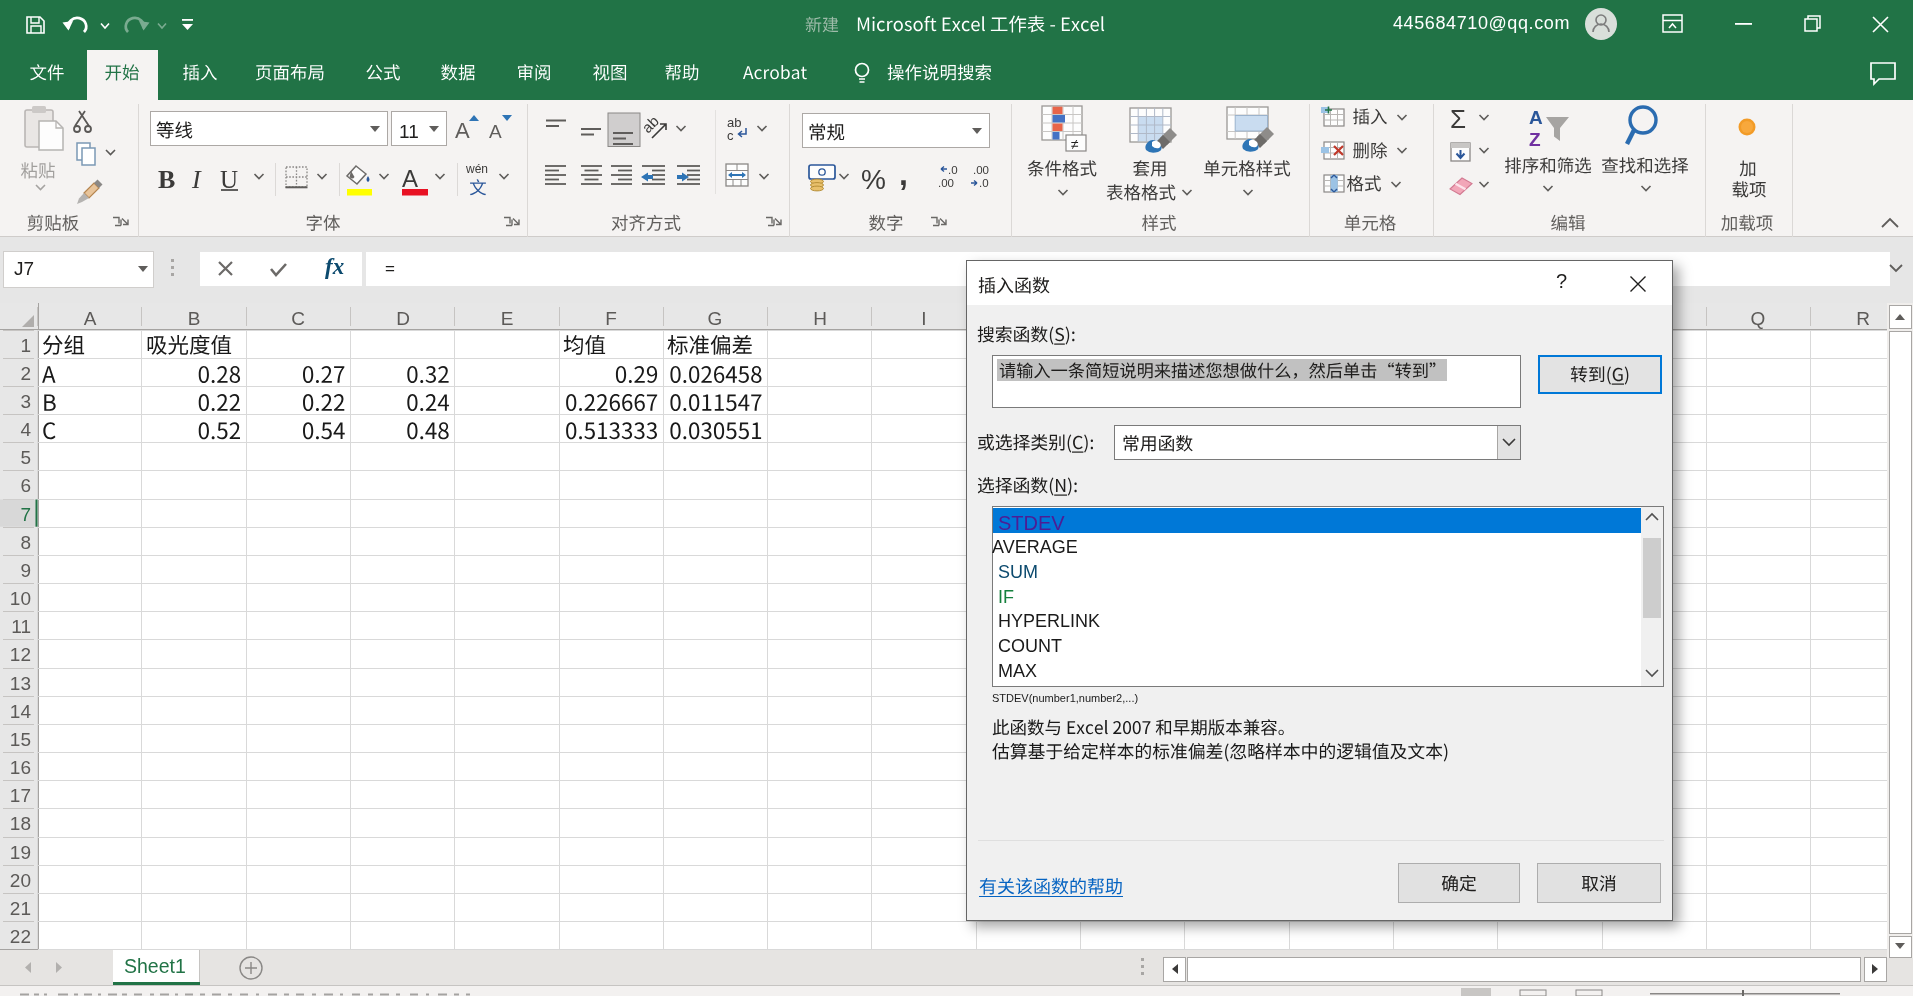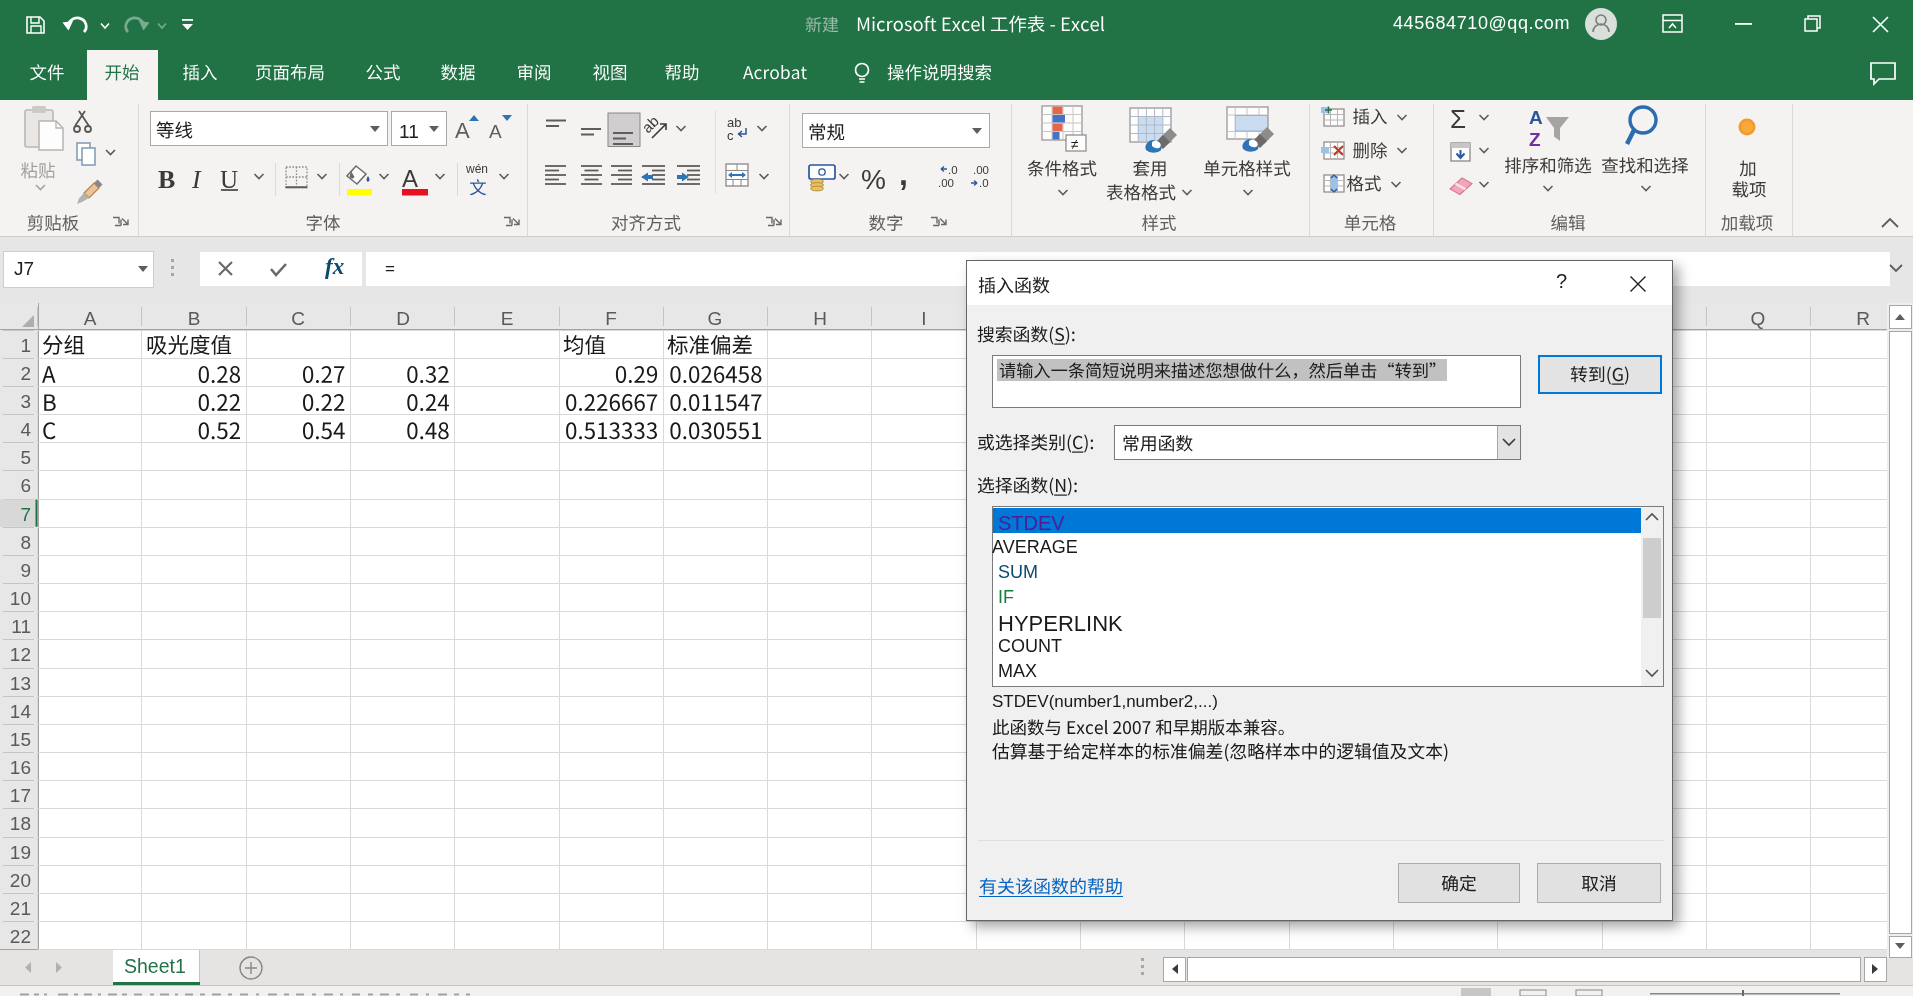--- a/index.html
+++ b/index.html
@@ -197,30 +197,30 @@
 <div class="abs" style="left:1497px;top:426px;width:23px;height:33px;background:#e3e3e3;border-left:1px solid #a8a6a4;z-index:12"></div>
 <svg class="abs" style="left:1502px;top:438px;z-index:12" width="14" height="10">
     <path d="M1 1 l6 6 l6 -6" stroke="#3b3a39" stroke-width="1.6" fill="none"></path>
   </svg>
 <div class="abs" style="left:992px;top:506px;width:672px;height:181px;background:#fff;border:1px solid #7a7a7a;z-index:12"></div>
 <div class="abs" style="left:993px;top:508px;width:648px;height:25px;background:#0078d7;z-index:12"></div>
 <div class="abs" style="left:998px;top:512px;font-size:20px;color:#4c1d95;z-index:12">STDEV</div>
 <div class="abs" style="left:992px;top:537px;font-size:18px;color:#1a1a1a;z-index:12">AVERAGE</div>
 <div class="abs" style="left:998px;top:562px;font-size:18px;color:#0c4a6e;z-index:12">SUM</div>
 <div class="abs" style="left:998px;top:587px;font-size:18px;color:#15803d;z-index:12">IF</div>
-<div class="abs" style="left:998px;top:611px;font-size:22px;color:#1a1a1a;z-index:12">HYPERLINK</div>
+<div class="abs" style="left:998px;top:611px;font-size:18px;color:#1a1a1a;z-index:12">HYPERLINK</div>
 <div class="abs" style="left:998px;top:636px;font-size:18px;color:#1a1a1a;z-index:12">COUNT</div>
 <div class="abs" style="left:998px;top:661px;font-size:18px;color:#1a1a1a;z-index:12">MAX</div>
 <div class="abs" style="left:1641px;top:507px;width:22px;height:179px;background:#f0f0f0;z-index:12"></div>
 <div class="abs" style="left:1643px;top:538px;width:18px;height:80px;background:#cdcdcd;z-index:12"></div>
 <svg class="abs" style="left:1645px;top:512px;z-index:12" width="14" height="170">
     <path d="M1 8 l6 -6 l6 6" stroke="#505050" stroke-width="1.6" fill="none"></path>
     <path d="M1 158 l6 6 l6 -6" stroke="#505050" stroke-width="1.6" fill="none"></path>
   </svg>
-<div class="abs" style="left:992px;top:692px;font-size:17px;color:#1a1a1a;z-index:12">STDEV(number1,number2,...)</div>
+<div class="abs" style="left:992px;top:692px;font-size:11px;color:#1a1a1a;z-index:12">STDEV(number1,number2,...)</div>
 <div class="abs" style="left:978px;top:840px;width:686px;height:1px;background:#dfdfdf;z-index:12"></div>
 <div class="abs" style="left:1398px;top:863px;width:122px;height:40px;background:#e1e1e1;border:1px solid #adadad;z-index:12"></div>
 <div class="abs" style="left:1537px;top:863px;width:124px;height:40px;background:#e1e1e1;border:1px solid #adadad;z-index:12"></div>
 <svg id="icons" width="1913" height="996" viewBox="0 0 1913 996" style="position:absolute;left:0;top:0;z-index:30;pointer-events:none">
     <g stroke="#ffffff" fill="none" stroke-width="1.6">
       <path d="M27 17 h13 l4 4 v12 h-17 z"></path>
       <path d="M31 17 v6 h8 v-6" stroke-width="1.4"></path>
       <path d="M31 33 v-7 h10 v7" stroke-width="1.4"></path>
     </g>
     <path d="M 84 32 a 9 8.5 0 1 0 -15.5 -3.5" fill="none" stroke="#ffffff" stroke-width="2.7"></path>

